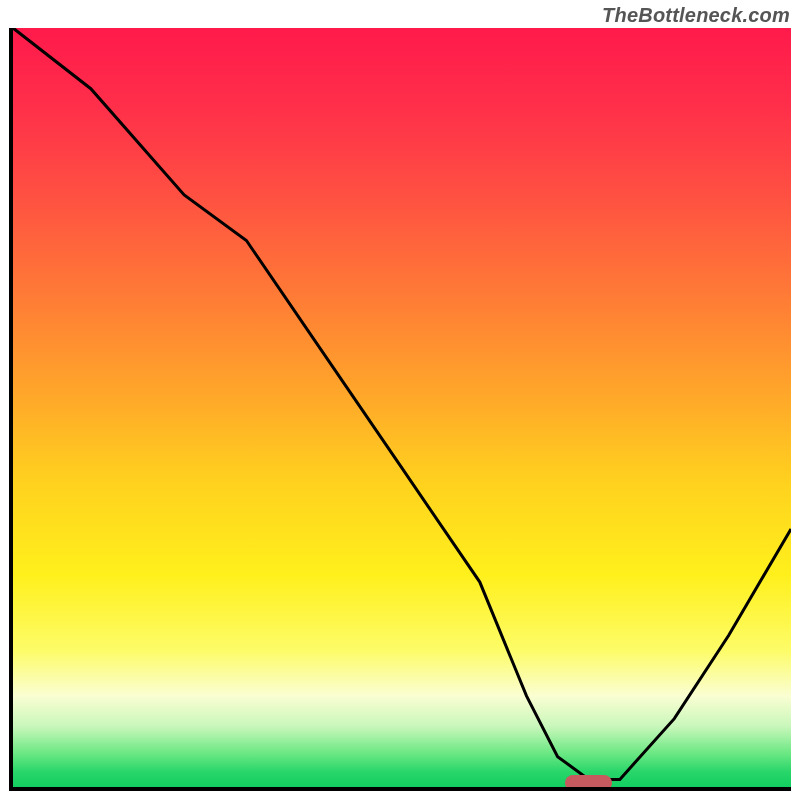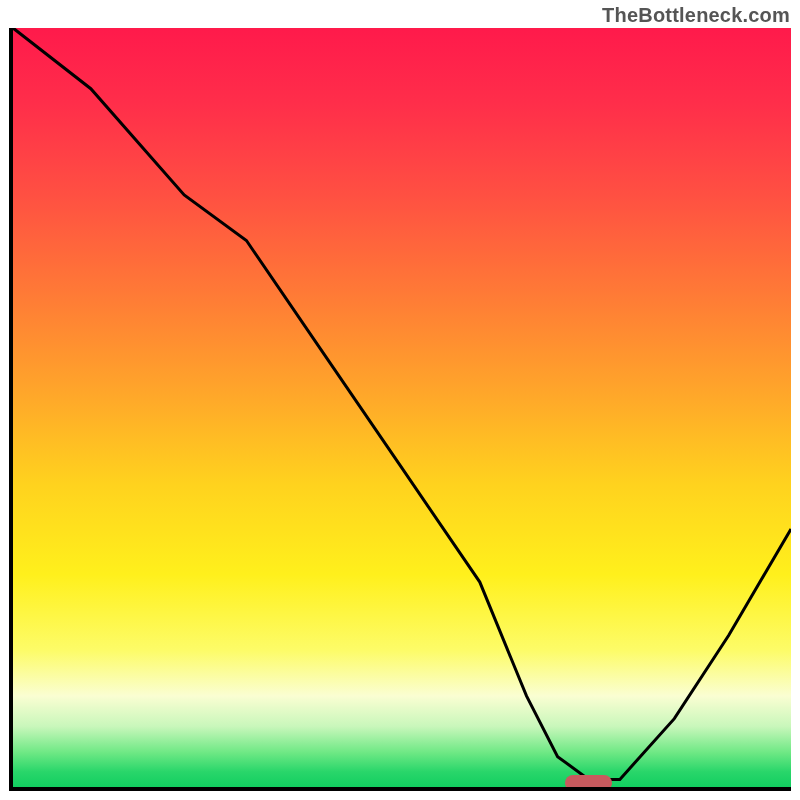--- a/index.html
+++ b/index.html
@@ -7,20 +7,21 @@
     padding: 0;
     width: 800px;
     height: 800px;
     background: #fff;
     font-family: Arial, Helvetica, sans-serif;
   }
   .container {
     position: relative;
     width: 800px;
     height: 800px;
+    font-style: italic;
   }
   .watermark {
     position: absolute;
     top: 4px;
     right: 10px;
     color: #555;
     font-size: 20px;
     font-weight: 600;
     letter-spacing: 0.2px;
     z-index: 10;

